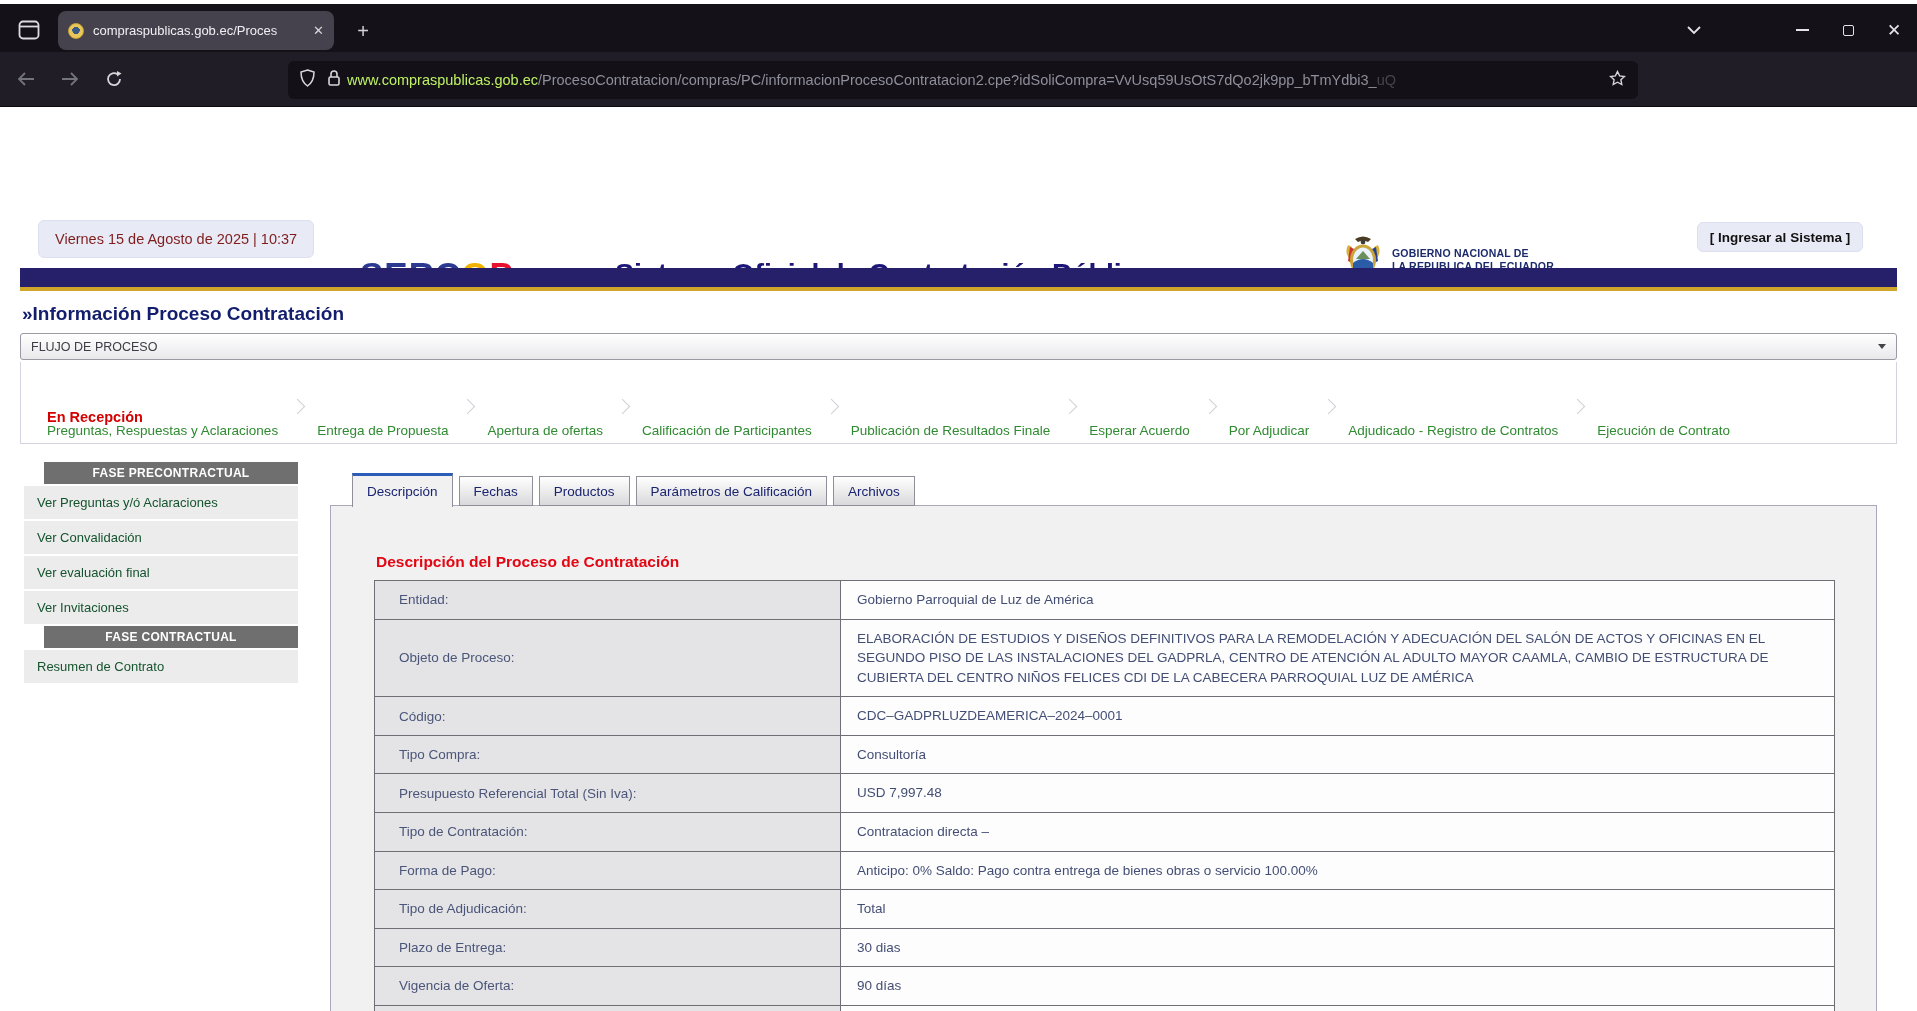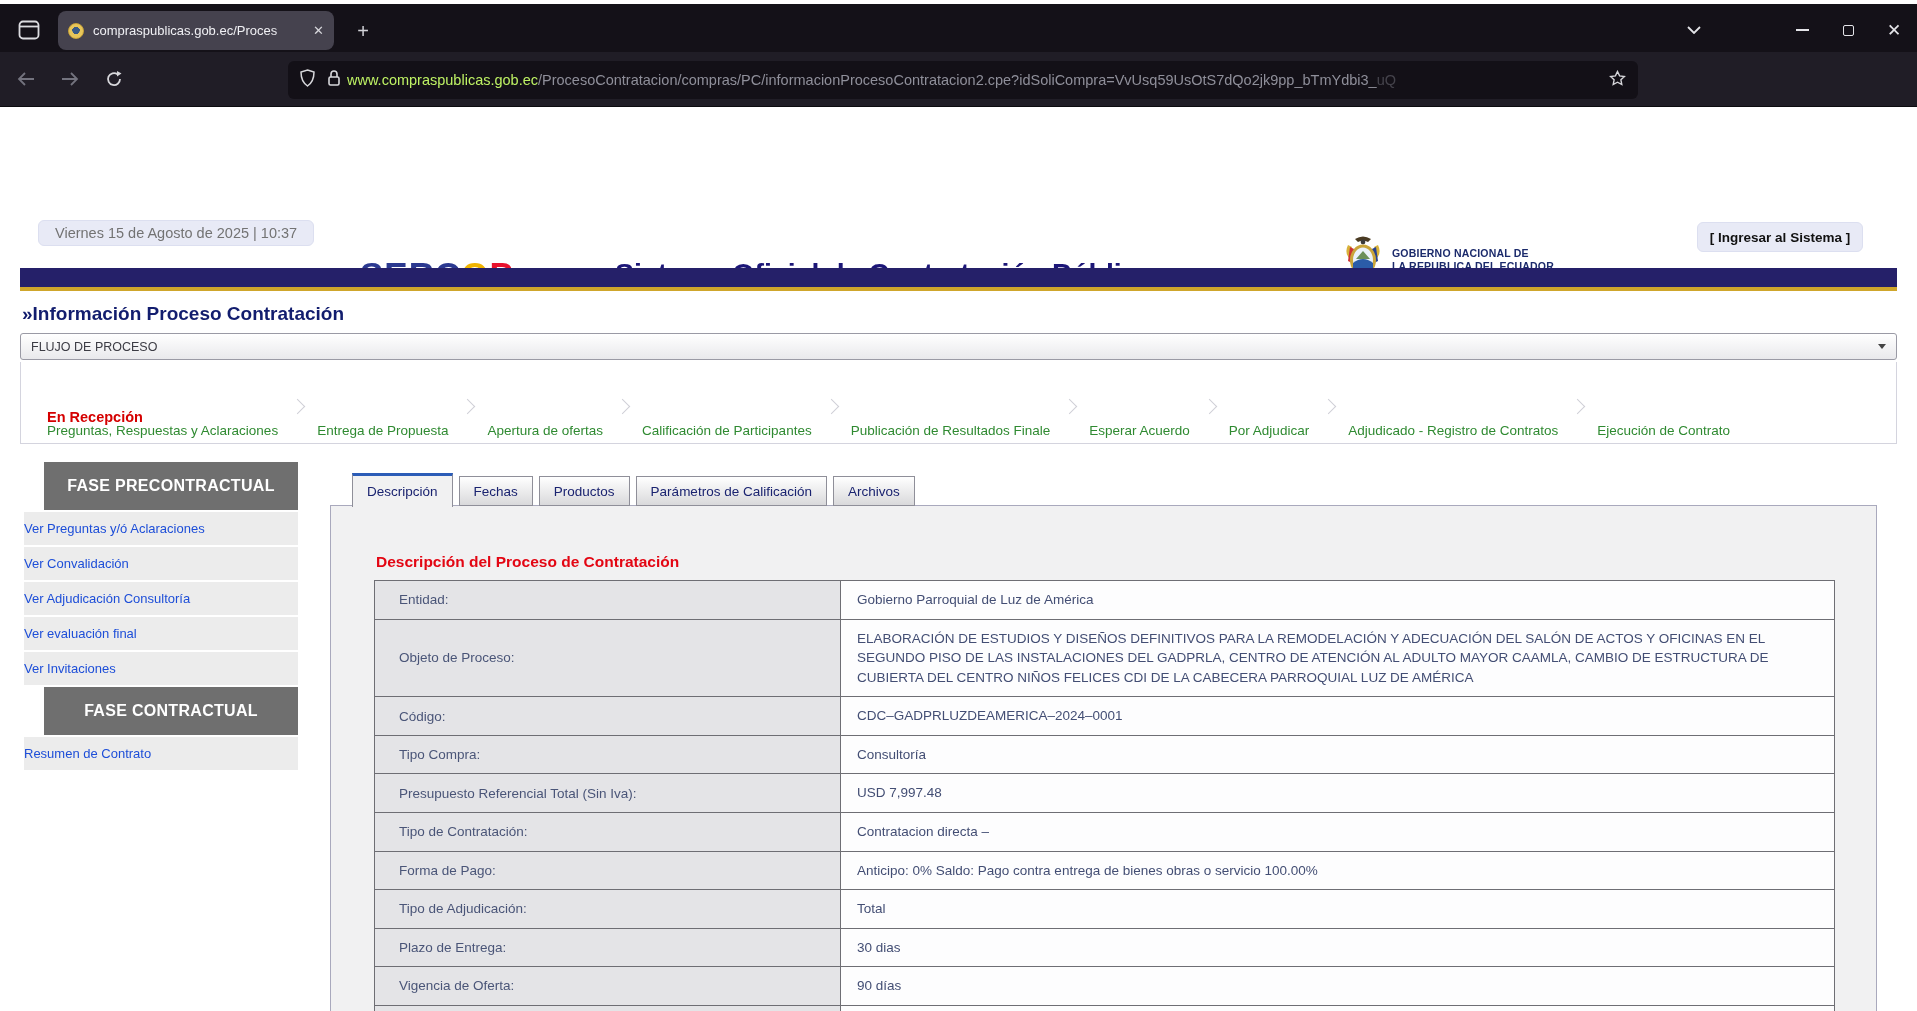--- a/index.html
+++ b/index.html
@@ -49,22 +49,22 @@
   .abs { position:absolute; }
 
   .sercop { left:360px; top:148px; font-size:35px; font-weight:bold; letter-spacing:1px;
     font-family:"Liberation Sans",sans-serif; }
   .sercop .b { color:#2b3990; } .sercop .o { color:#f0b400; } .sercop .r { color:#e8112d; }
   .site-title { left:615px; top:150px; font-size:28.5px; font-weight:bold; color:#1c1678; }
 
   .gov { left:1342px; top:128px; display:flex; align-items:center; gap:8px; }
   .gov-text { font-size:10.5px; font-weight:bold; color:#1b2a6b; line-height:13px; letter-spacing:.2px; }
 
-  .datebox { left:38px; top:113px; height:26px; background:#e8eaf6; border:1px solid #dcdff0;
-    border-radius:6px; padding:0 16px; display:flex; align-items:center; font-size:14.5px; color:#737373; }
+  .datebox { left:38px; top:113px; height:38px; background:#e8eaf6; border:1px solid #dcdff0;
+    border-radius:6px; padding:0 16px; display:flex; align-items:center; font-size:14.5px; color:#7f1d1d; }
   .loginbtn { left:1697px; top:115px; width:166px; height:30px; background:#e8eaf6; border:1px solid #dcdff0;
     border-radius:6px; display:flex; align-items:center; justify-content:center;
     font-size:13.5px; font-weight:bold; color:#111; cursor:default; }
 
   .navy-band { left:20px; top:161px; width:1877px; height:23px; background:#252069;
     border-bottom:4px solid #cfa62b; }
 
   .section-heading { left:22px; top:196px; font-size:19px; font-weight:bold; color:#121d6e; }
 
   .flow-select { left:20px; top:226px; width:1877px; height:27px; border:1px solid #9a9aa5; border-radius:3px;
@@ -76,24 +76,24 @@
   .bc-box { left:20px; top:255px; width:1877px; height:82px; background:#fff;
     border:1px solid #d4d4de; border-top:none; }
   .crumbs { display:flex; align-items:center; gap:14px; padding:13px 0 0 26px; }
   .crumb { font-size:13.5px; color:#2f8a31; white-space:nowrap; cursor:default;margin-top:48px; }
   .sep { width:11px; height:11px; border-top:1.5px solid #cfcfd6; border-right:1.5px solid #cfcfd6;
     transform:rotate(45deg); flex:0 0 11px; }
   .status { position:absolute; left:26px; top:47px; font-size:14.5px; font-weight:bold; color:#d50000; }
 
   
   .sidebar { left:24px; top:355px; width:274px; }
-  .side-head { height:48px; background:#6f6f6f; color:#fff; font-size:16px; font-weight:bold;
+  .side-head { height:22px; background:#6f6f6f; color:#fff; font-size:12px; font-weight:bold;
     display:flex; align-items:center; justify-content:center; letter-spacing:.3px; margin-bottom:2px;margin-left:20px; }
-  .side-item { height:33px; background:#ececec; color:#1d4ed8; font-size:13px; display:flex;
-    align-items:center; margin-bottom:2px; cursor:default; }
+  .side-item { height:33px; background:#ececec; color:#14532d; font-size:13px; display:flex;
+    align-items:center; padding-left:13px; margin-bottom:2px; cursor:default; }
 
   
   .panel { left:330px; top:398px; width:1547px; height:530px; background:#f1f1f2; border:1px solid #a9a9bd; }
   .tabs { left:352px; top:365px; display:flex; align-items:flex-end; gap:6px; z-index:3; }
   .ptab { height:30px; padding:12px 14px; display:flex; align-items:center; font-size:13.5px; color:#1a2370;
     background:linear-gradient(#ffffff,#d9d9db); border:1px solid #8f8f99; cursor:default; white-space:nowrap; }
   .ptab.active { height:34px; background:#f1f1f2; border-bottom:none; border-top:3px solid #2b5cb7;
     position:relative; top:1px; }
 
   .detail-title { left:376px; top:446px; font-size:15.5px; font-weight:bold; color:#e30613; }
@@ -259,21 +259,20 @@
           <span class="sep"></span>
         <span class="crumb">Ejecución de Contrato</span>
       </div>
       <div class="status">En Recepción</div>
     </div>
 
     <div class="abs sidebar">
       <div class="side-head">FASE PRECONTRACTUAL</div>
       <div class="side-item">Ver Preguntas y/ó Aclaraciones</div>
       <div class="side-item">Ver Convalidación</div>
-      <div class="side-item">Ver Adjudicación Consultoría</div>
       <div class="side-item">Ver evaluación final</div>
       <div class="side-item">Ver Invitaciones</div>
       <div class="side-head">FASE CONTRACTUAL</div>
       <div class="side-item">Resumen de Contrato</div>
     </div>
 
     <div class="abs panel"></div>
 
     <div class="abs tabs">
       <div class="ptab active">Descripción</div>

